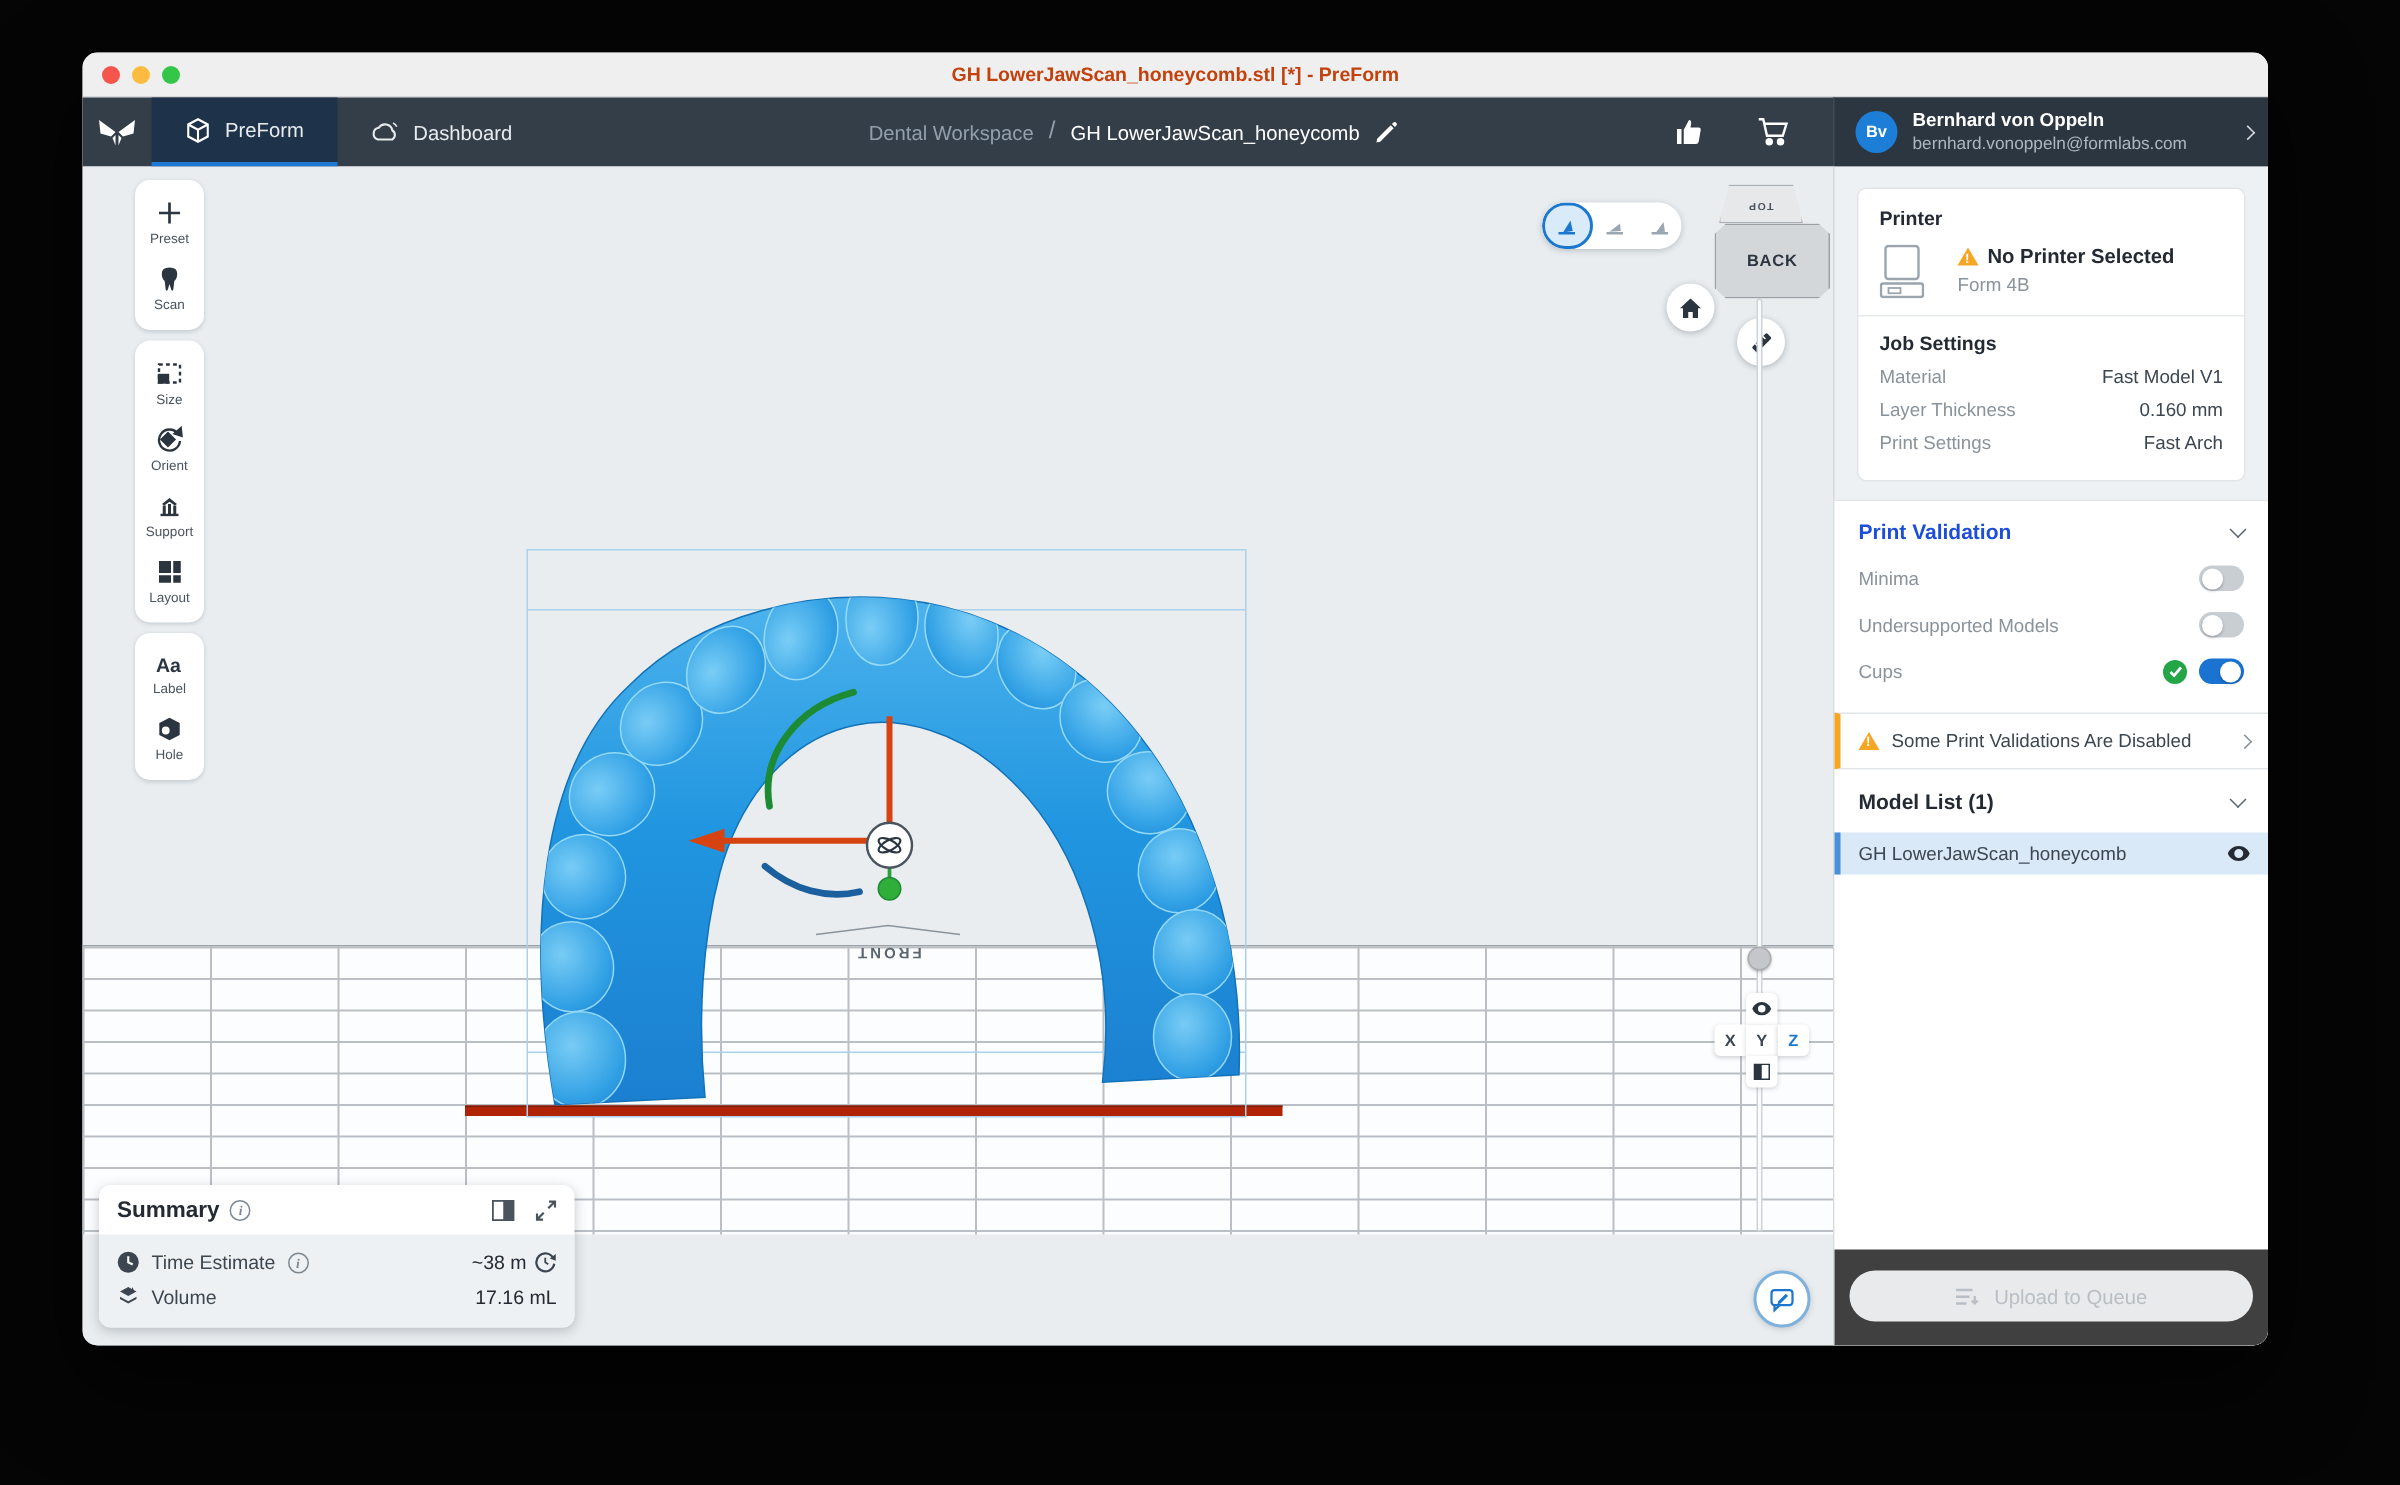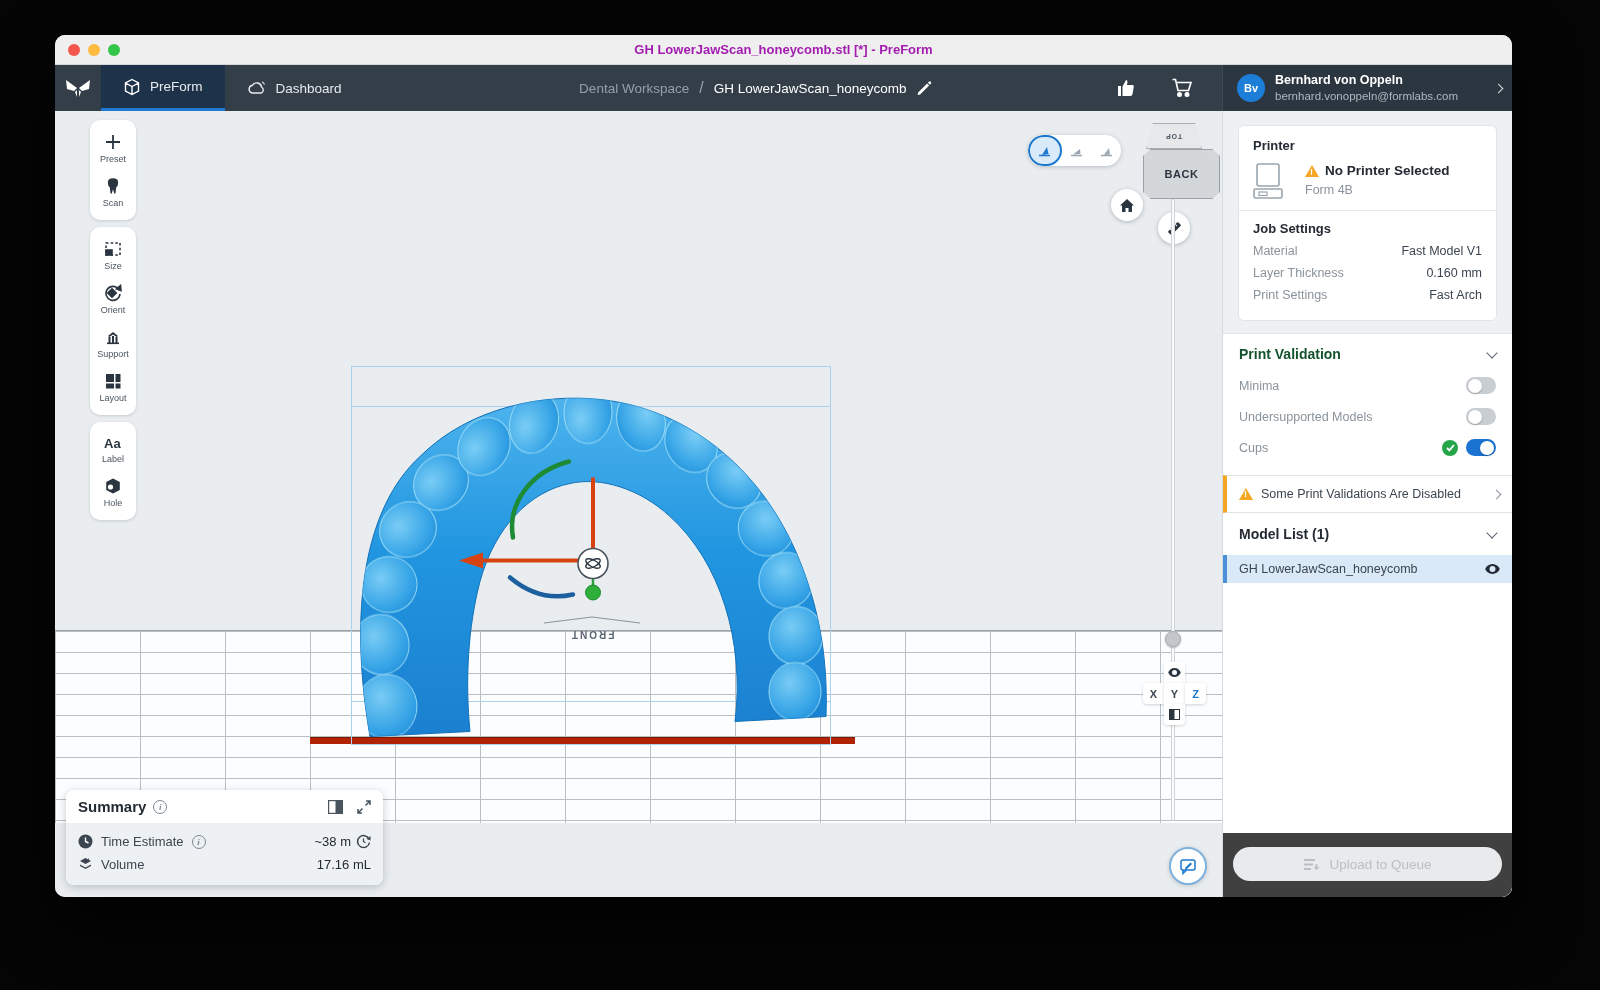--- a/index.html
+++ b/index.html
@@ -6,21 +6,21 @@
   html,body { width:1600px; height:990px; background:#050505; font-family:"Liberation Sans", sans-serif; overflow:hidden; }
 
   .window { position:absolute; left:55px; top:35px; width:1457px; height:862px; border-radius:10px; overflow:hidden;
             background:#e9edf0; box-shadow:0 25px 60px rgba(0,0,0,.8); }
 
   
   .titlebar { position:relative; height:30px; background:#f0eff0; border-bottom:1px solid #d6d6d8; display:flex; align-items:center; justify-content:center; }
   .traffic { position:absolute; left:13px; top:9px; display:flex; gap:8px; }
   .traffic span { width:12px; height:12px; border-radius:50%; display:block; }
   .tl-red{ background:#f4564d;} .tl-yellow{ background:#fdbc40;} .tl-green{ background:#34c648;}
-  .win-title { font-size:13px; font-weight:bold; color:#a21caf; }
+  .win-title { font-size:13px; font-weight:bold; color:#c2410c; }
 
   
   .nav { height:46px; background:#333e49; display:flex; align-items:stretch; position:relative; color:#fff; }
   .nav-logo { width:46px; display:flex; align-items:center; justify-content:center; }
   .tab { display:flex; align-items:center; gap:9px; padding:0 22px; font-size:13.5px; color:#e8ebee; position:relative; cursor:default; }
   .tab.active { background:#1e3349; border-bottom:3px solid #1d79d1; }
   .breadcrumb { position:absolute; left:50%; top:0; height:46px; transform:translateX(-58%); display:flex; align-items:center; gap:10px; font-size:13.5px; }
   .bc-workspace { color:#93a0ab; }
   .bc-sep { color:#93a0ab; font-size:16px; }
   .bc-file { color:#fff; }
@@ -101,21 +101,21 @@
   .printer-status { line-height:1.5; }
   .p-status-line { display:flex; align-items:center; gap:6px; font-size:13.5px; font-weight:bold; color:#242a33; }
   .p-model { font-size:12.5px; color:#8a939b; }
   .card-divider { height:1px; background:#e7eaec; margin:0 -14px; }
   .job-settings { padding:10px 0 8px; }
   .kv { display:flex; font-size:12.5px; padding:4px 0; }
   .kv .k { color:#8a939b; }
   .kv .v { margin-left:auto; color:#3c4650; }
 
   .pv-section { background:#fff; border-top:1px solid #e2e5e8; padding:12px 16px 12px; }
-  .sec-head { display:flex; align-items:center; font-size:14px; font-weight:bold; color:#14532d;justify-content:flex-end; }
+  .sec-head { display:flex; align-items:center; font-size:14px; font-weight:bold; color:#1d4ed8;justify-content:flex-end; }
   .chev-down { width:8px; height:8px; border-right:1.6px solid #5a6570; border-bottom:1.6px solid #5a6570; transform:rotate(45deg); margin-left:auto; margin-top:-3px; }
   .pv-row { display:flex; align-items:center; font-size:12.5px; color:#8a939b; padding:7px 0; }
   .pv-right { margin-left:auto; display:flex; align-items:center; gap:8px; }
   .toggle { width:30px; height:17px; border-radius:9px; background:#c9ced3; position:relative; }
   .toggle::after { content:""; position:absolute; top:1.5px; left:2px; width:14px; height:14px; border-radius:50%; background:#fff; box-shadow:0 1px 2px rgba(0,0,0,.25); }
   .toggle.on { background:#1a73d1; }
   .toggle.on::after { left:auto; right:2px; }
   .check-circle { width:16px; height:16px; border-radius:50%; background:#23a548; color:#fff; display:flex; align-items:center; justify-content:center; }
 
   .pv-warning { background:#fff; border-top:1px solid #e2e5e8; border-bottom:1px solid #e2e5e8; border-left:4px solid #f5a623; display:flex; align-items:center; gap:8px; padding:11px 12px; font-size:12.5px; color:#3c4650; }

